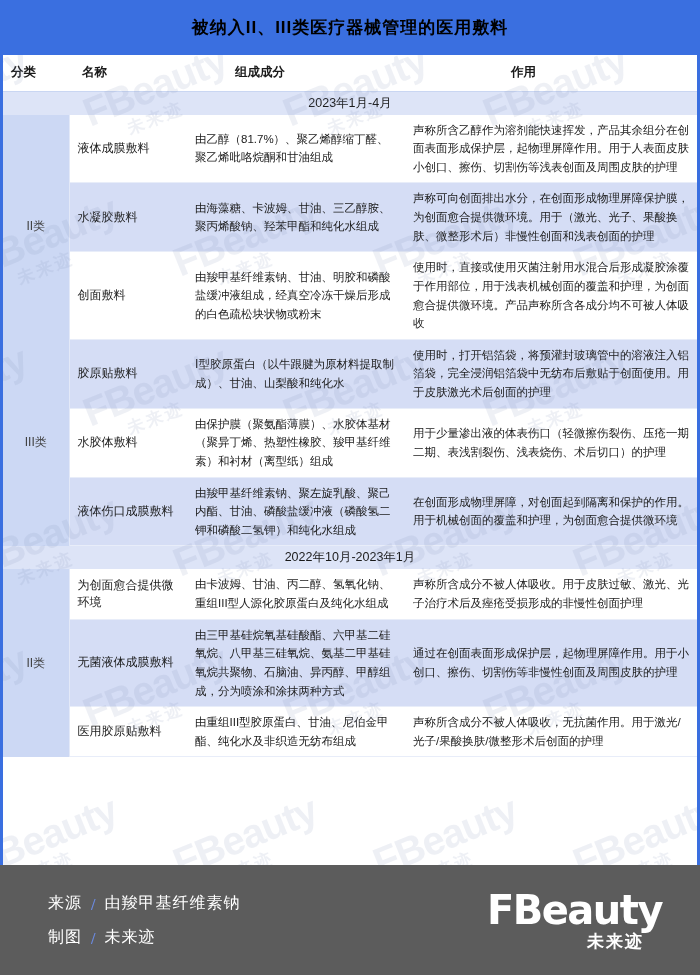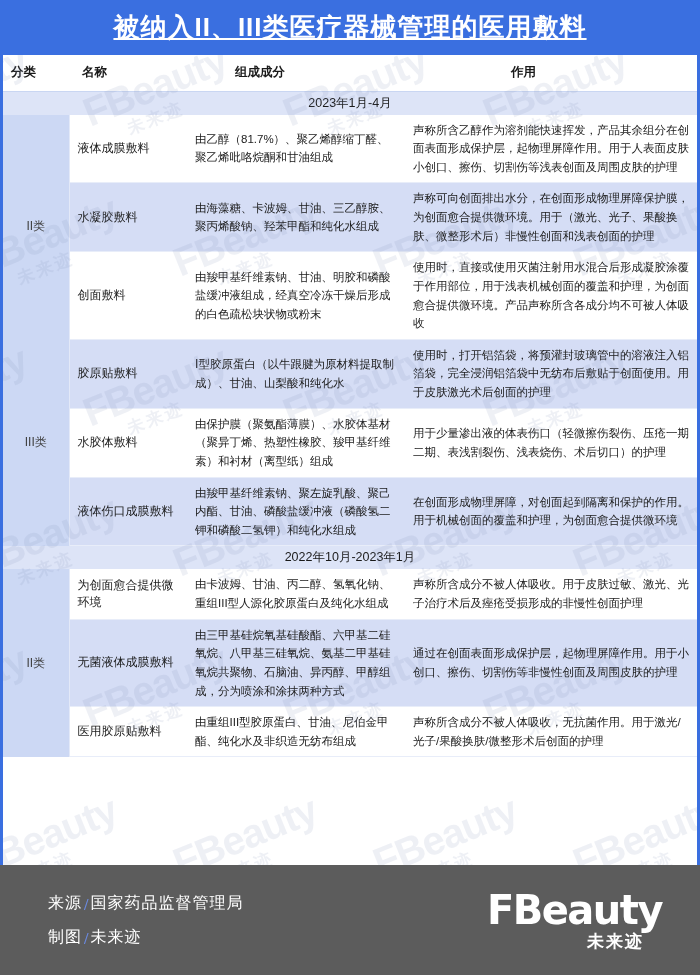--- a/index.html
+++ b/index.html
@@ -24,26 +24,25 @@
 
   
   .title-bar {
     height: 55px;
     background: #3a6fe0;
     display: flex;
     align-items: center;
     justify-content: center;
   }
   .title-text {
-    color: #ffffff;
-    font-size: 26px;
+    color: #000000;
+    font-size: 17px;
     font-weight: bold;
     letter-spacing: 1px;
     white-space: nowrap;
-    text-decoration: underline;
   }
 
   
   .table-wrap {
     position: relative;
     background: #ffffff;
     border-left: 3px solid #3a6fe0;
     border-right: 3px solid #3a6fe0;
     box-sizing: border-box;
     height: 810px;
@@ -150,21 +149,21 @@
     box-sizing: border-box;
   }
   .credits {
     display: flex;
     flex-direction: column;
     gap: 13px;
   }
   .credit-line {
     display: flex;
     align-items: flex-end;
-    gap: 2px;
+    gap: 9px;
     font-size: 16px;
     color: #ffffff;
     font-family: "Liberation Serif", "DejaVu Serif", serif;
   }
   .credit-sep {
     color: #6b8ae0;
     font-size: 16px;
     font-weight: bold;
   }
   .credit-label { letter-spacing: 1px; }
@@ -306,21 +305,21 @@
           </tr>
         </tbody>
     </table>
   </div>
 
   <div class="footer">
     <div class="credits">
       <div class="credit-line">
         <span class="credit-label">来源</span>
         <span class="credit-sep">/</span>
-        <span class="credit-value">国家药品监督管理局</span>
+        <span class="credit-value">由羧甲基纤维素钠</span>
       </div>
       <div class="credit-line">
         <span class="credit-label">制图</span>
         <span class="credit-sep">/</span>
         <span class="credit-value">未来迹</span>
       </div>
     </div>
     <div class="brand">
       <div class="brand-en">FBeauty</div>
       <div class="brand-cn">未来迹</div>

